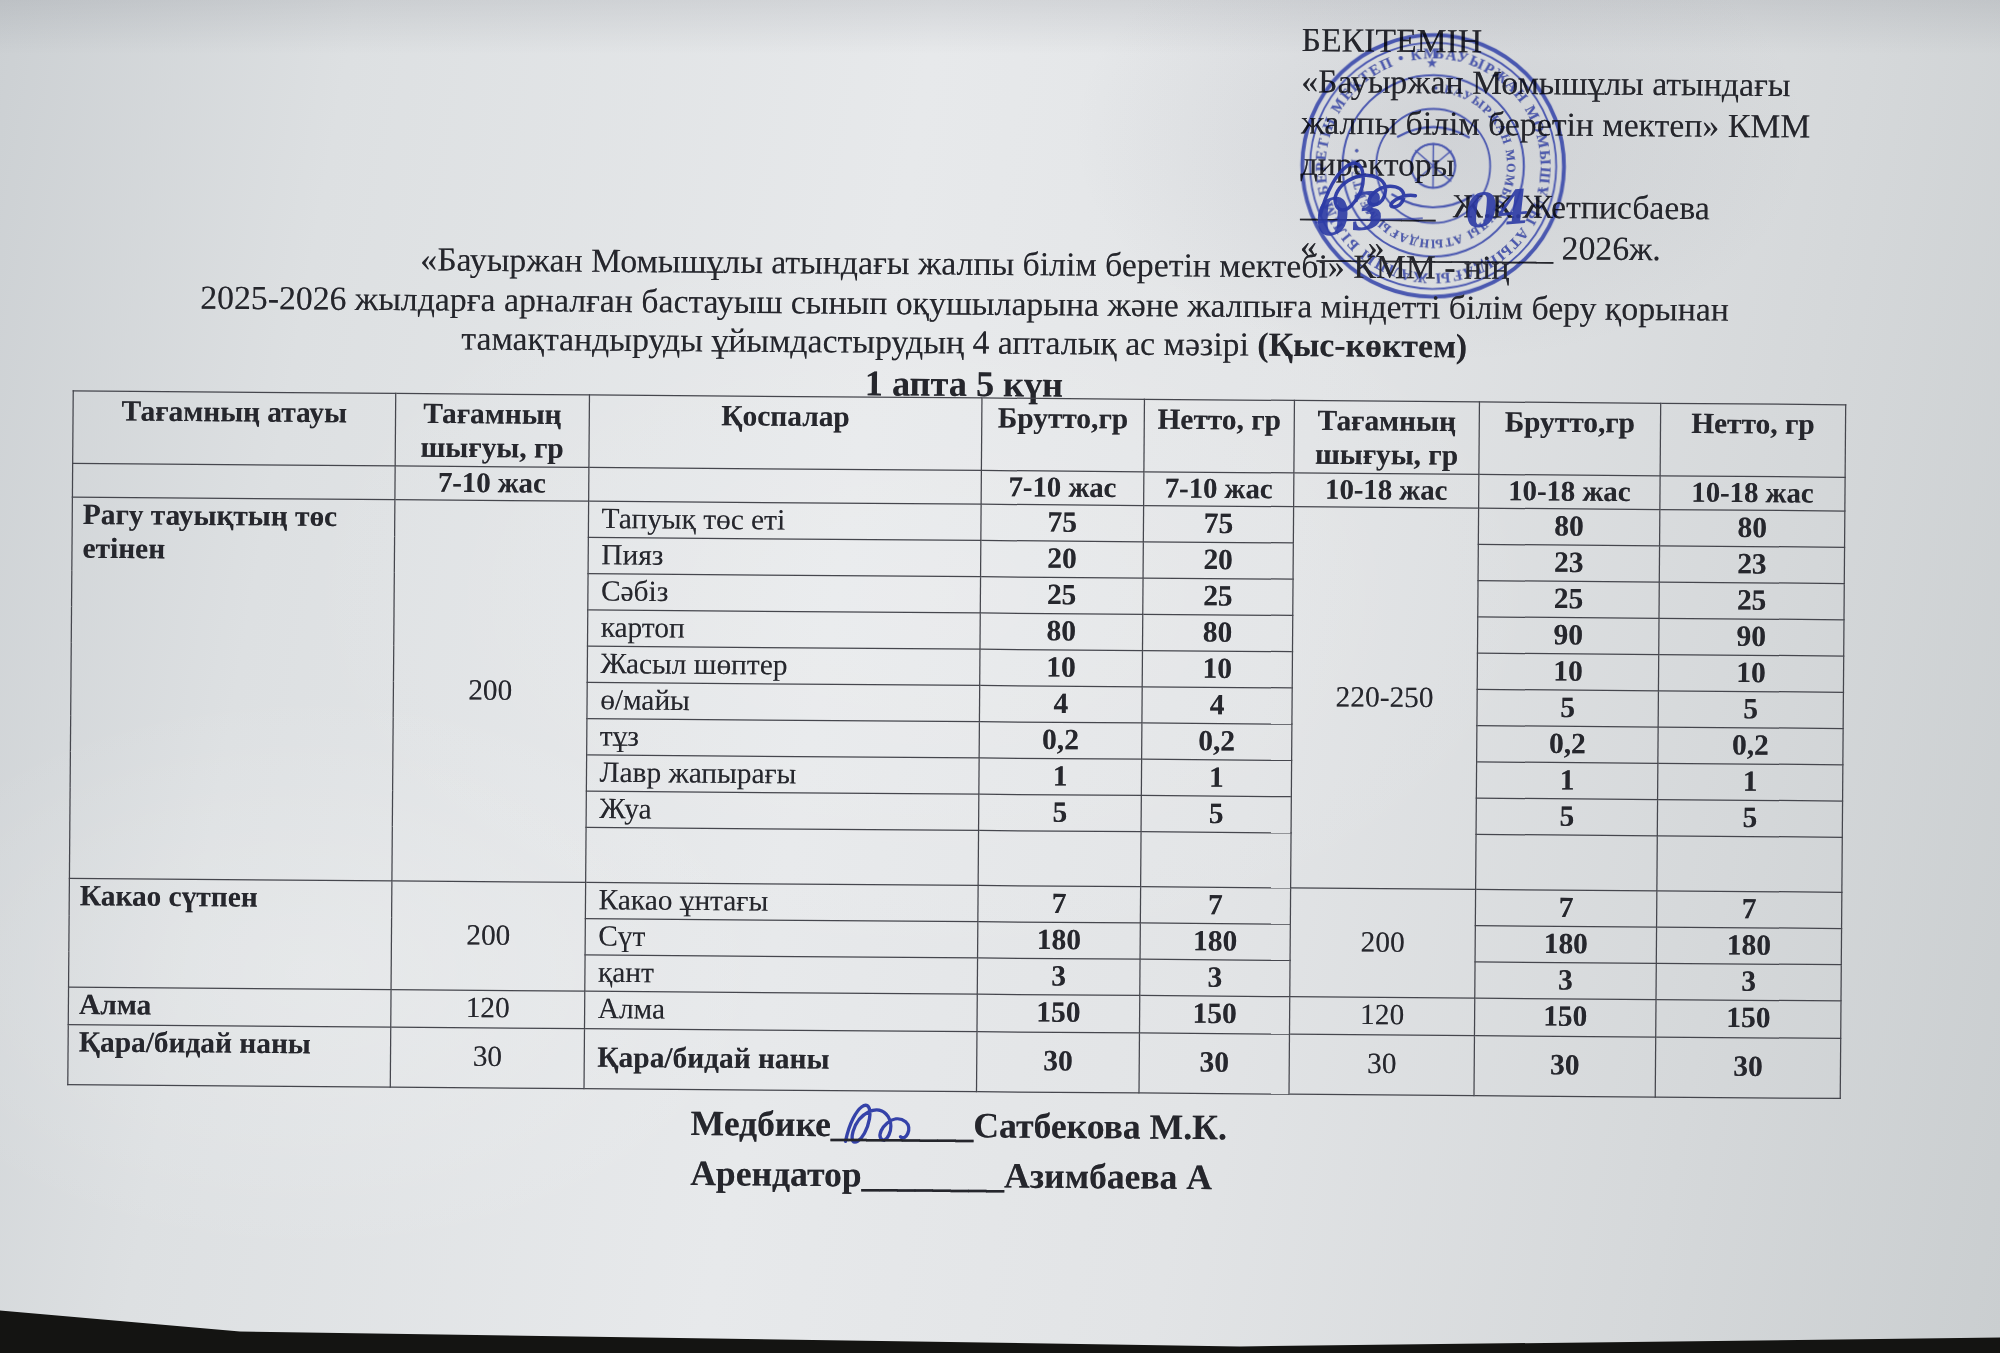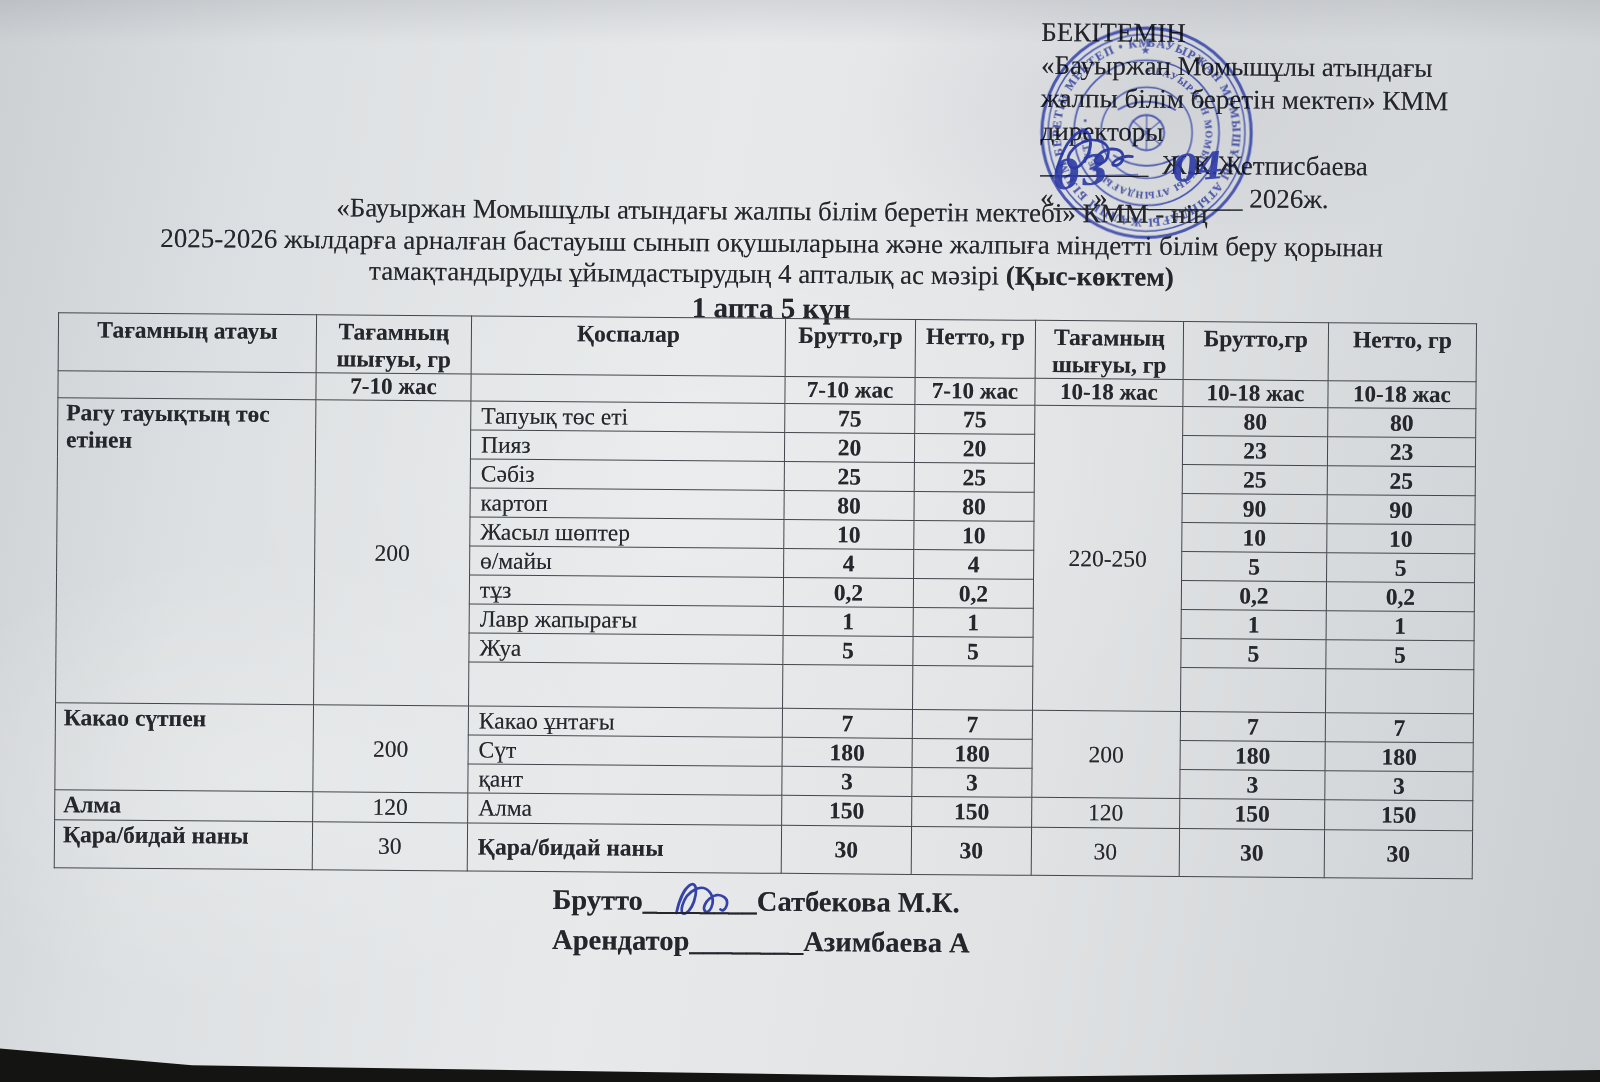--- a/index.html
+++ b/index.html
@@ -299,17 +299,17 @@
           <td class="num">30</td>
         </tr>
       </tbody>
   </table>
 
   <svg class="inksig sig-medbike" viewBox="0 0 118 64">
     <path d="M12 46 C18 16 34 8 31 28 C28 46 14 54 18 38 C22 24 38 14 46 26 C52 35 44 50 40 43 C37 37 50 22 60 30 C66 35 60 46 56 42" fill="none" stroke="#2634a3" stroke-width="2.7" stroke-linecap="round" opacity=".92"></path>
   </svg>
 
   <div class="footer">
-    <div><span>Брутто</span><span>________</span><span>Сатбекова М.К.</span></div>
+    <div><span>Медбике</span><span>________</span><span>Сатбекова М.К.</span></div>
     <div><span>Арендатор</span><span>________</span><span>Азимбаева А</span></div>
   </div>
 
 </div>
 
 </body></html>

